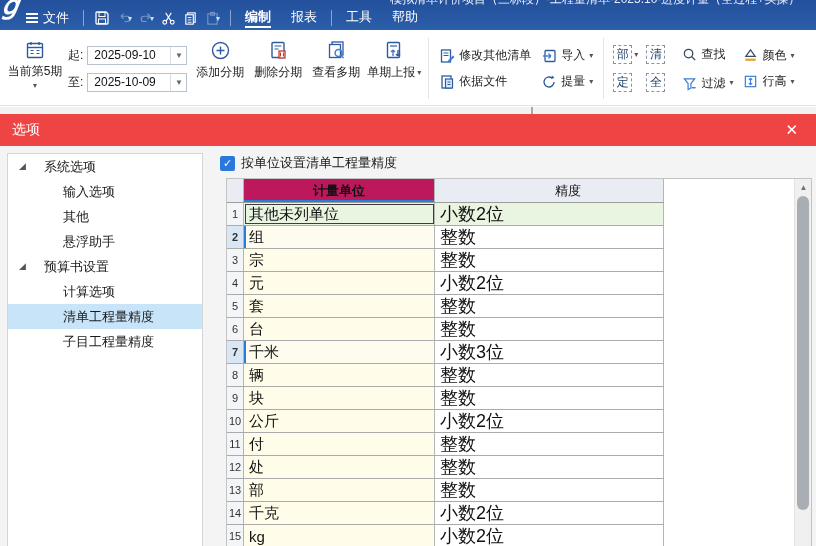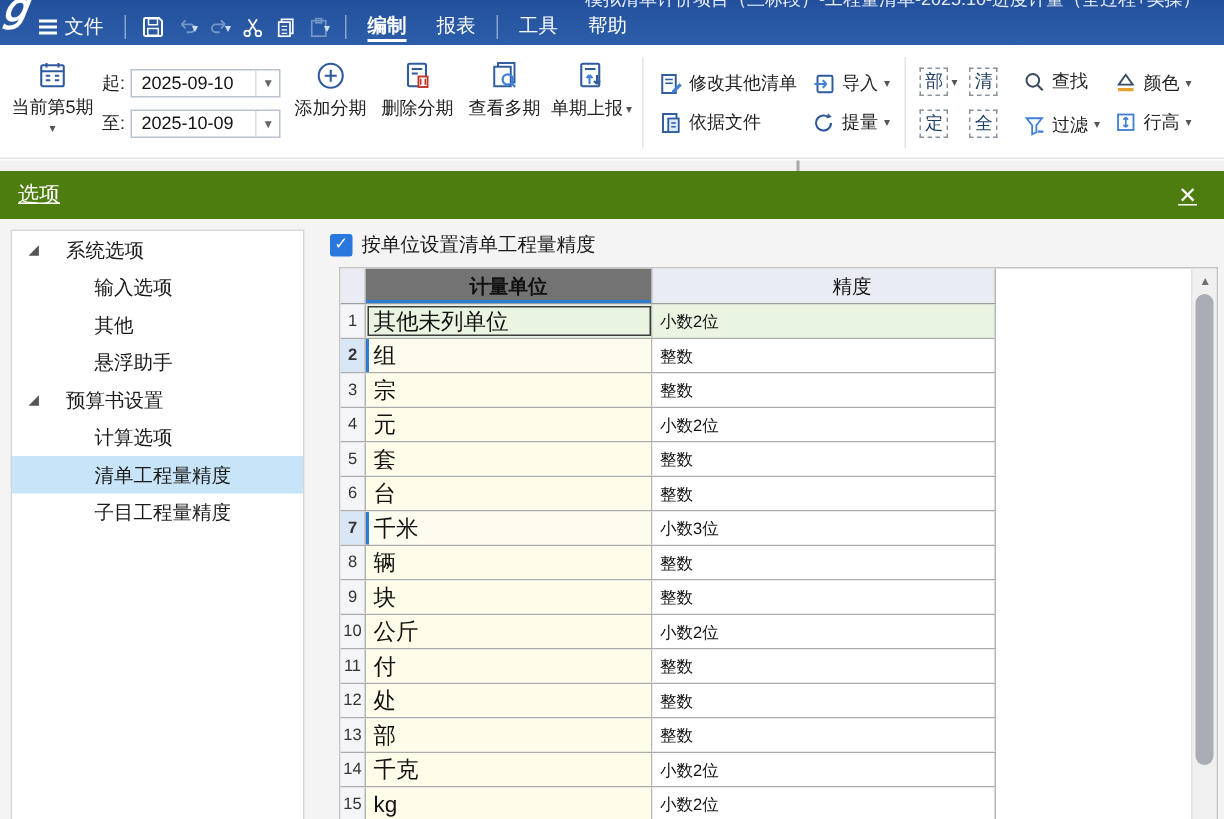--- a/index.html
+++ b/index.html
@@ -49,22 +49,22 @@
   .charbtn { display:flex; align-items:center; gap:2px; }
   .charbox { width:19px; height:19px; border:1px dashed #8a93a2; color:#1d3e66; font-size:12px;
     display:flex; align-items:center; justify-content:center; }
 
   
   .strip { position:absolute; left:0; top:107px; width:816px; height:7px; background:#f2f2f2; }
   .strip .tick { position:absolute; left:531px; top:0; width:2px; height:7px; background:#a9a9a9; }
 
   
   .dialog { position:absolute; left:0; top:114px; width:816px; height:432px; background:#f4f4f4; }
-  .dlg-header { height:32px; background:#4d7c0f; color:#fff; display:flex; align-items:center;
-    padding:0 12px; font-size:14px;text-decoration:underline; }
+  .dlg-header { height:32px; background:#ef4444; color:#fff; display:flex; align-items:center;
+    padding:0 12px; font-size:14px; }
   .dlg-close { margin-left:auto; font-size:15px; color:#fff; cursor:default; padding:2px 6px; }
   .dlg-body { position:relative; height:400px; }
 
   .tree { position:absolute; left:7px; top:7px; width:196px; bottom:-1px; background:#fff;
     border:1px solid #d5d5d5; overflow:hidden; }
   .titem { position:relative; height:25px; line-height:25px; font-size:13px; color:#1a1a1a;
     white-space:nowrap; cursor:default; }
   .titem .tri { position:absolute; left:11px; top:0; font-size:9px; color:#555; }
   .titem.l0 { padding-left:36px; }
   .titem.l1 { padding-left:55px; }
@@ -75,28 +75,28 @@
   .chkbox { width:15px; height:15px; background:#2878dd; border-radius:2px; color:#fff;
     font-size:11px; line-height:15px; text-align:center; }
 
   .grid-panel { position:absolute; left:226px; top:32px; width:586px; bottom:0; background:#fff;
     border:1px solid #c3c3c3; border-bottom:none; overflow:hidden; }
   .grid { position:absolute; left:0; top:0; width:437px; }
   .thead { display:flex; height:24px; border-bottom:1px solid #9c9c9c; }
   .th { border-right:1px solid #b5b5b5; display:flex; align-items:center; justify-content:center;
     font-size:13px; color:#111; background:#e9edf3; }
   .th.num { width:17px; }
-  .th.unit { width:191px; background:#737373; font-weight:bold; box-shadow:inset 0 -2px 0 #2b7cd3; }
+  .th.unit { width:191px; background:#be185d; font-weight:bold; box-shadow:inset 0 -2px 0 #2b7cd3; }
   .th.prec { width:229px;padding-left:38px; }
   .trow { display:flex; height:23px; border-bottom:1px solid #ababab; }
   .tnum { width:17px; background:#f3f5f8; border-right:1px solid #b5b5b5; font-size:11px;
     color:#333; display:flex; align-items:center; justify-content:center; }
   .tunit { width:191px; background:#fffde9; border-right:1px solid #b5b5b5; font-size:15px;
     color:#111; display:flex; align-items:center; padding-left:5px; }
-  .tprec { width:229px; background:#fff; border-right:1px solid #b5b5b5; font-size:11px;
+  .tprec { width:229px; background:#fff; border-right:1px solid #b5b5b5; font-size:18px;
     color:#111; display:flex; align-items:center; padding-left:5px; }
   .trow.sel .tunit, .trow.sel .tprec { background:#e9f4e1; }
   .trow.sel .tunit { outline:1.6px solid #3d3d3d; outline-offset:-2px; }
   .trow.mark .tnum { background:#d9e6f5; font-weight:bold; }
   .trow.mark .tunit { box-shadow:inset 2px 0 0 #2b7cd3; background:#fdfcef; }
 
   .vscroll { position:absolute; right:0; top:0; bottom:0; width:17px; background:#f0f0f0;
     border-left:1px solid #e2e2e2; }
   .vs-up { position:absolute; top:4px; left:0; width:17px; text-align:center; font-size:8px; color:#707070; }
   .vs-thumb { position:absolute; left:2px; top:17px; width:12px; height:314px; background:#a9aeb4;

